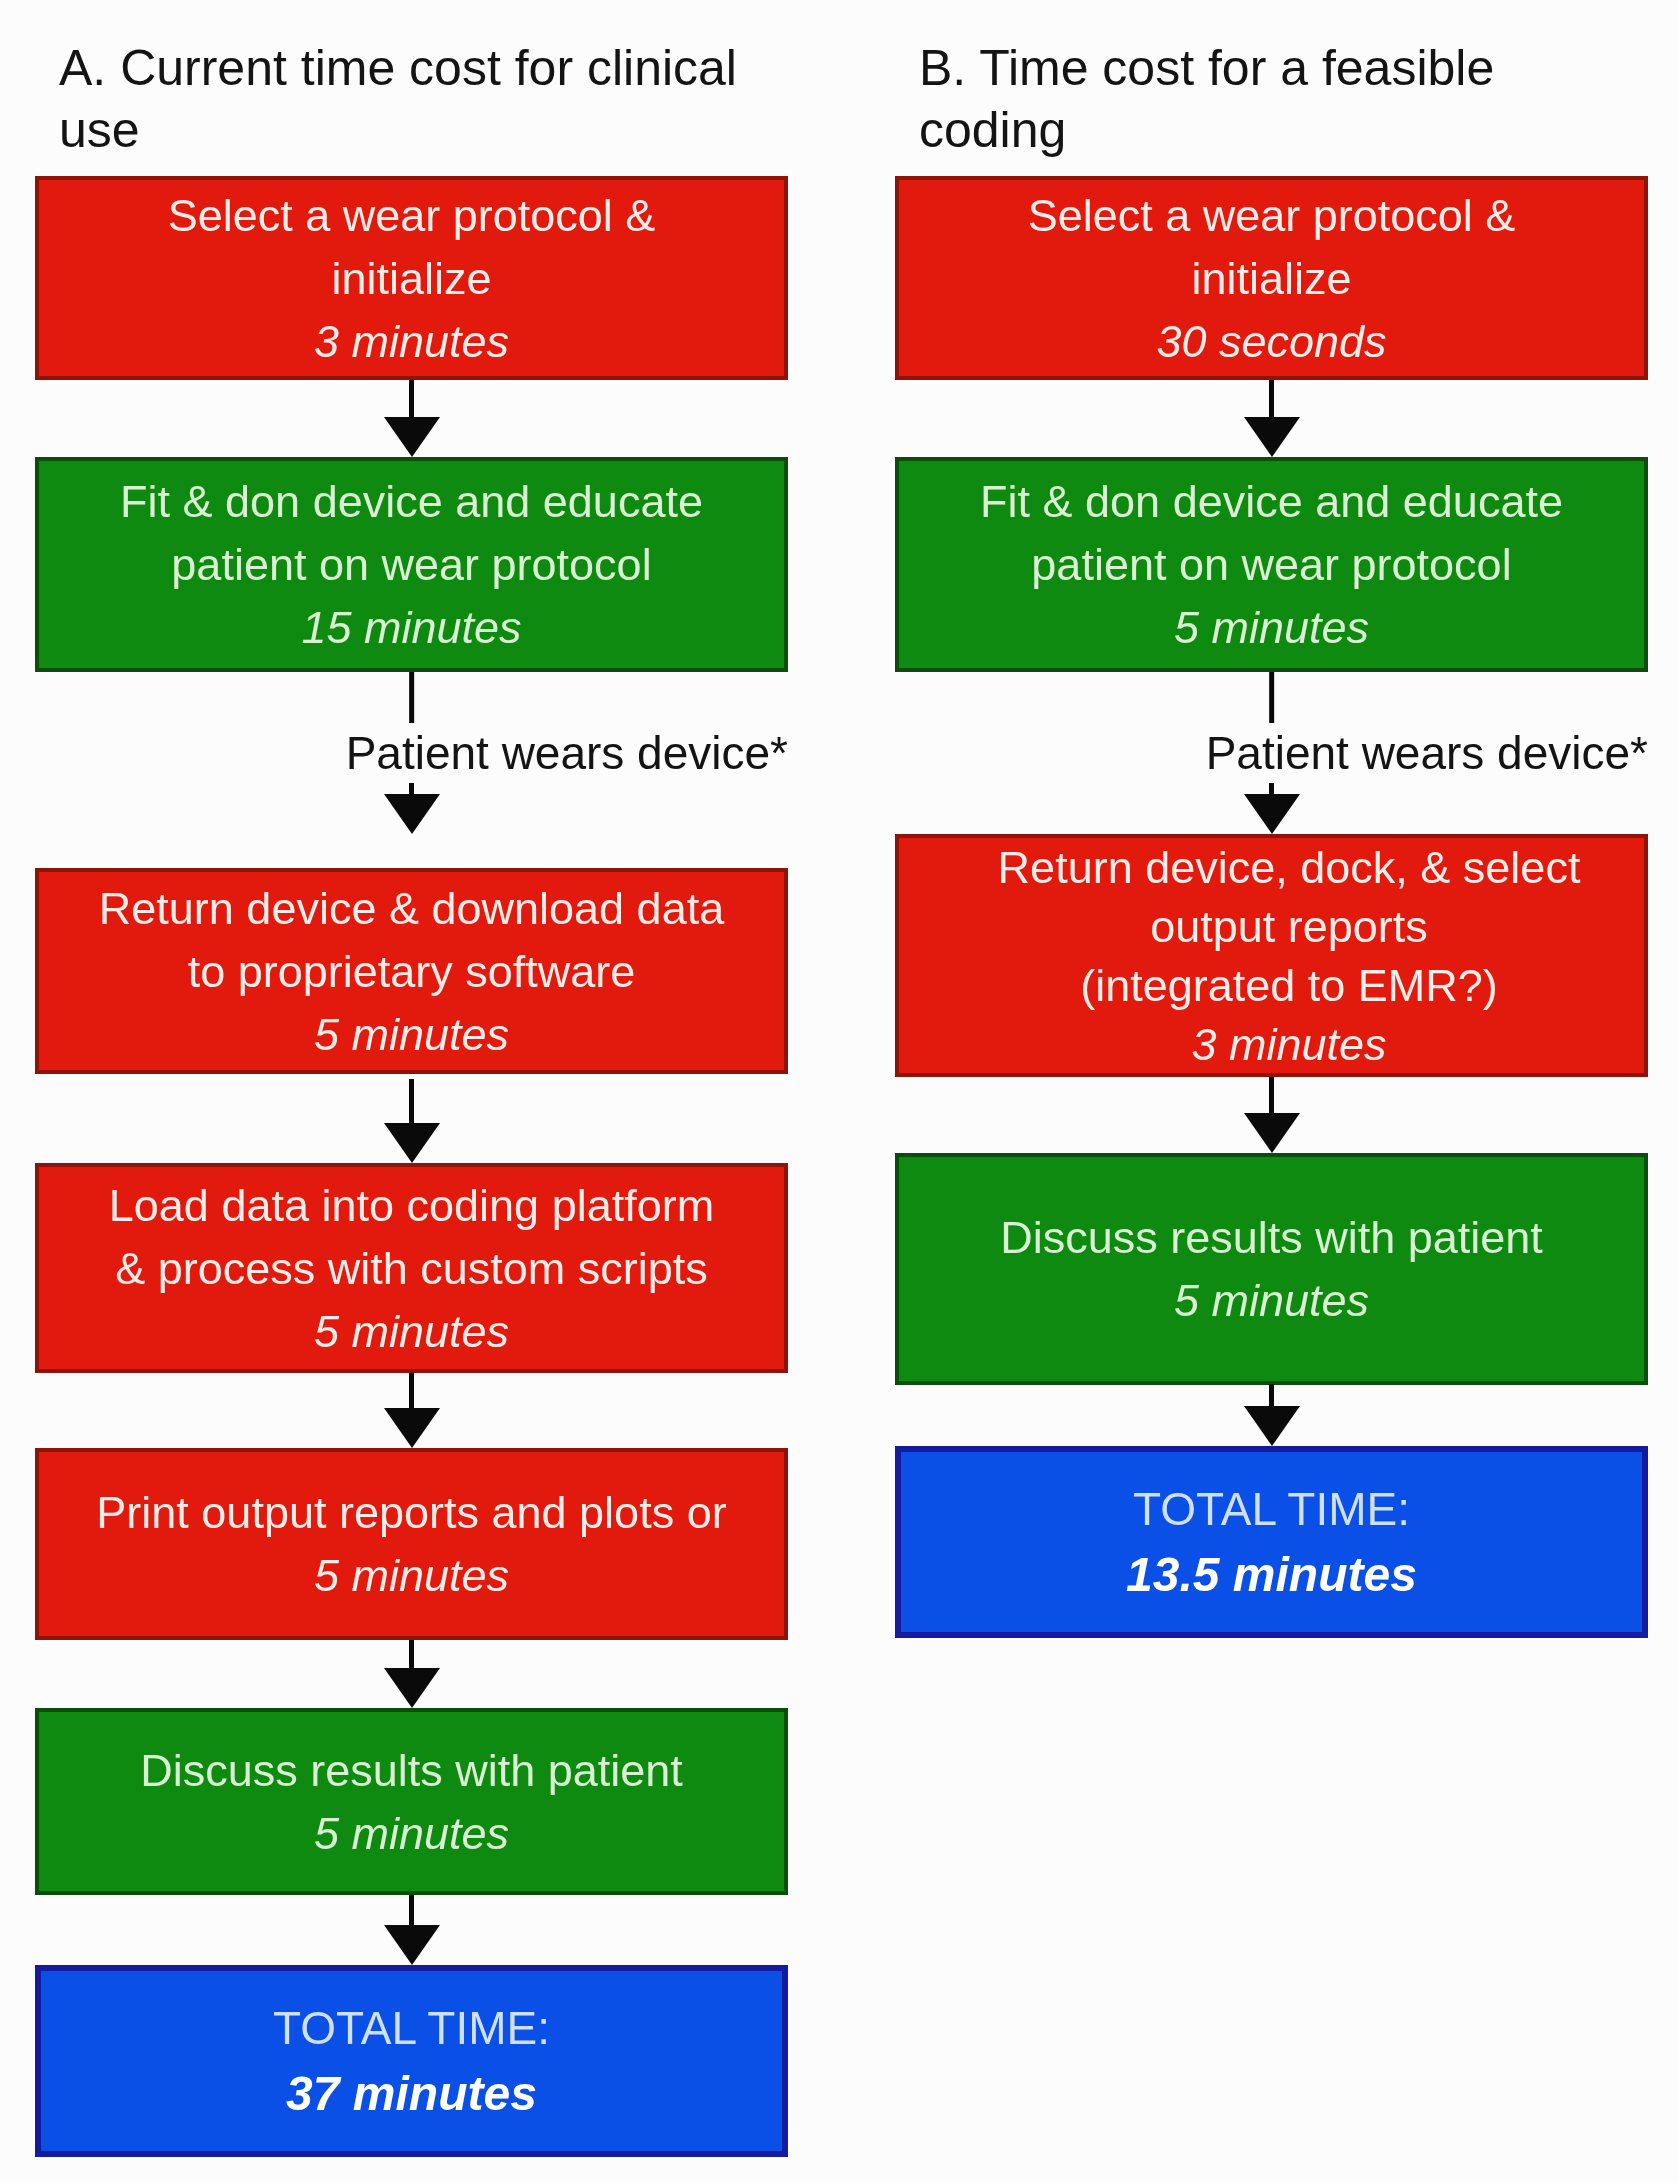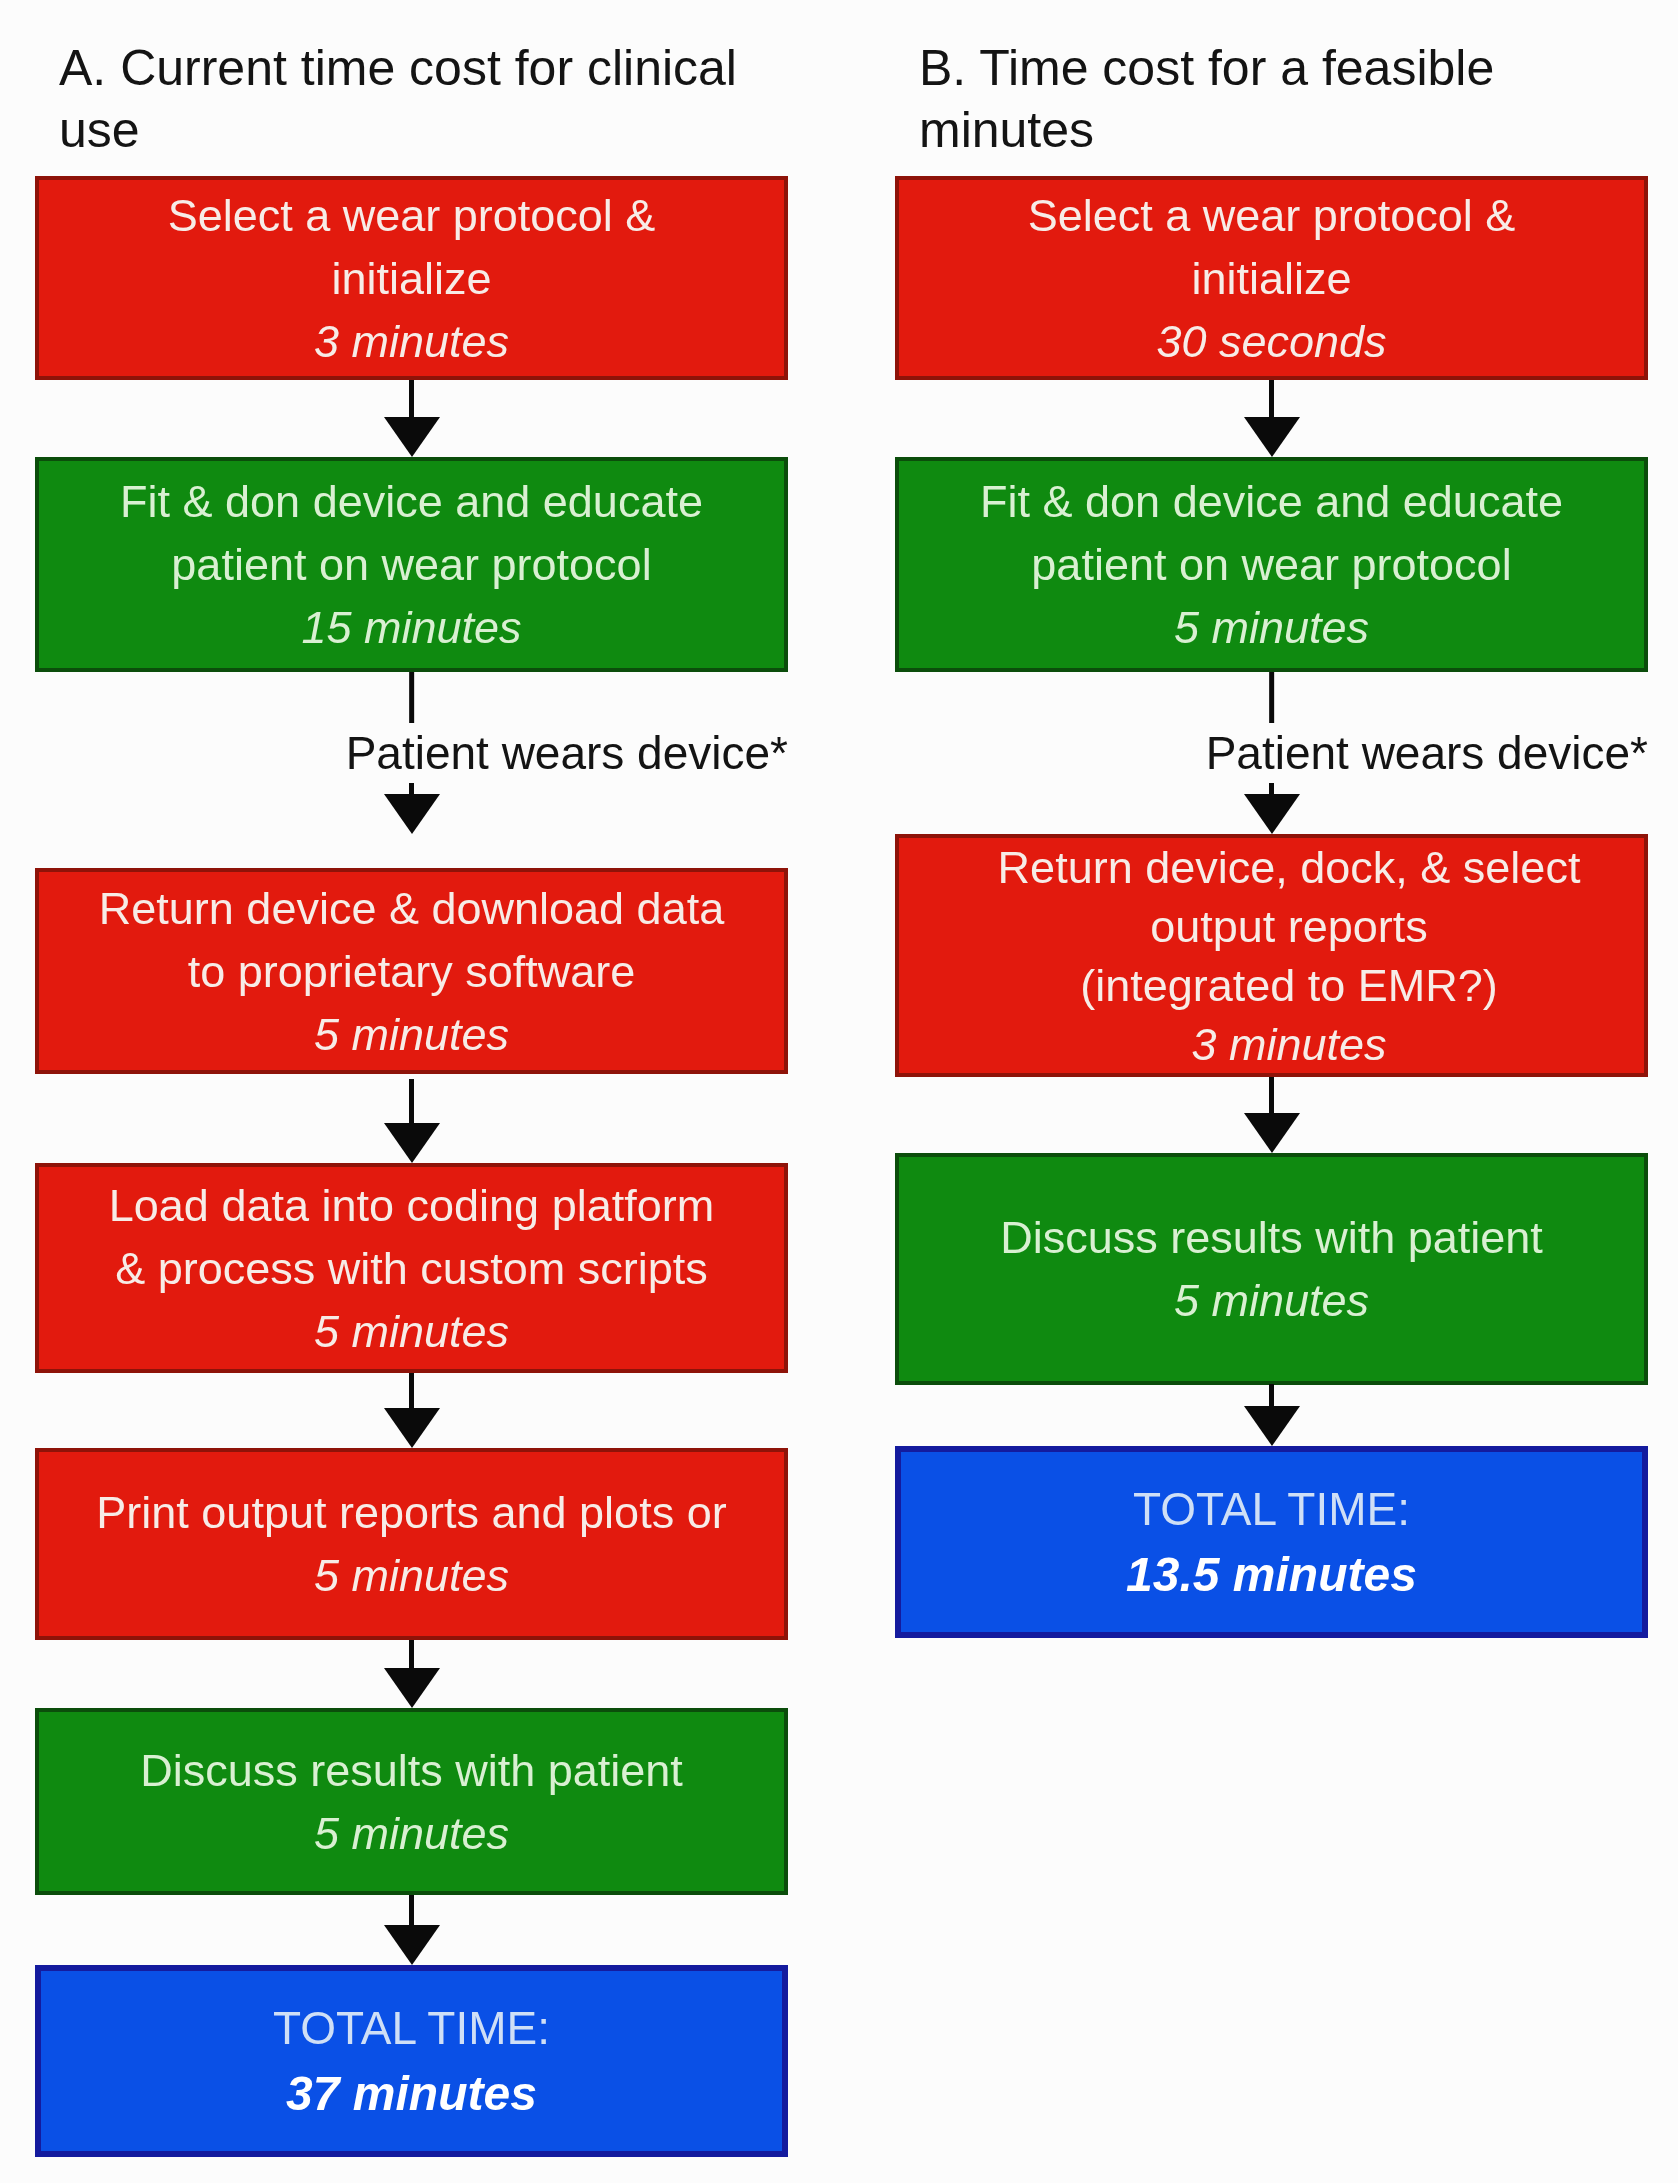--- a/index.html
+++ b/index.html
@@ -140,21 +140,21 @@
     <div class="box blue" style="top:1965px;height:192px;">
       <div class="total-label">TOTAL TIME:</div>
       <div class="total-value">37 minutes</div>
     </div>
   </div>
 
   <div class="col" id="col-b">
 
     <div class="panel-title">
       <div>B. Time cost for a feasible</div>
-      <div>minutes</div>
+      <div>coding</div>
     </div>
 
     <div class="box red" style="top:176px;height:204px;">
       <div class="line">Select a wear protocol &amp;</div>
       <div class="line">initialize</div>
       <div class="line time">30 seconds</div>
     </div>
 
     <div class="arrow" style="top:380px;height:77px;">
         <div class="shaft"></div>

